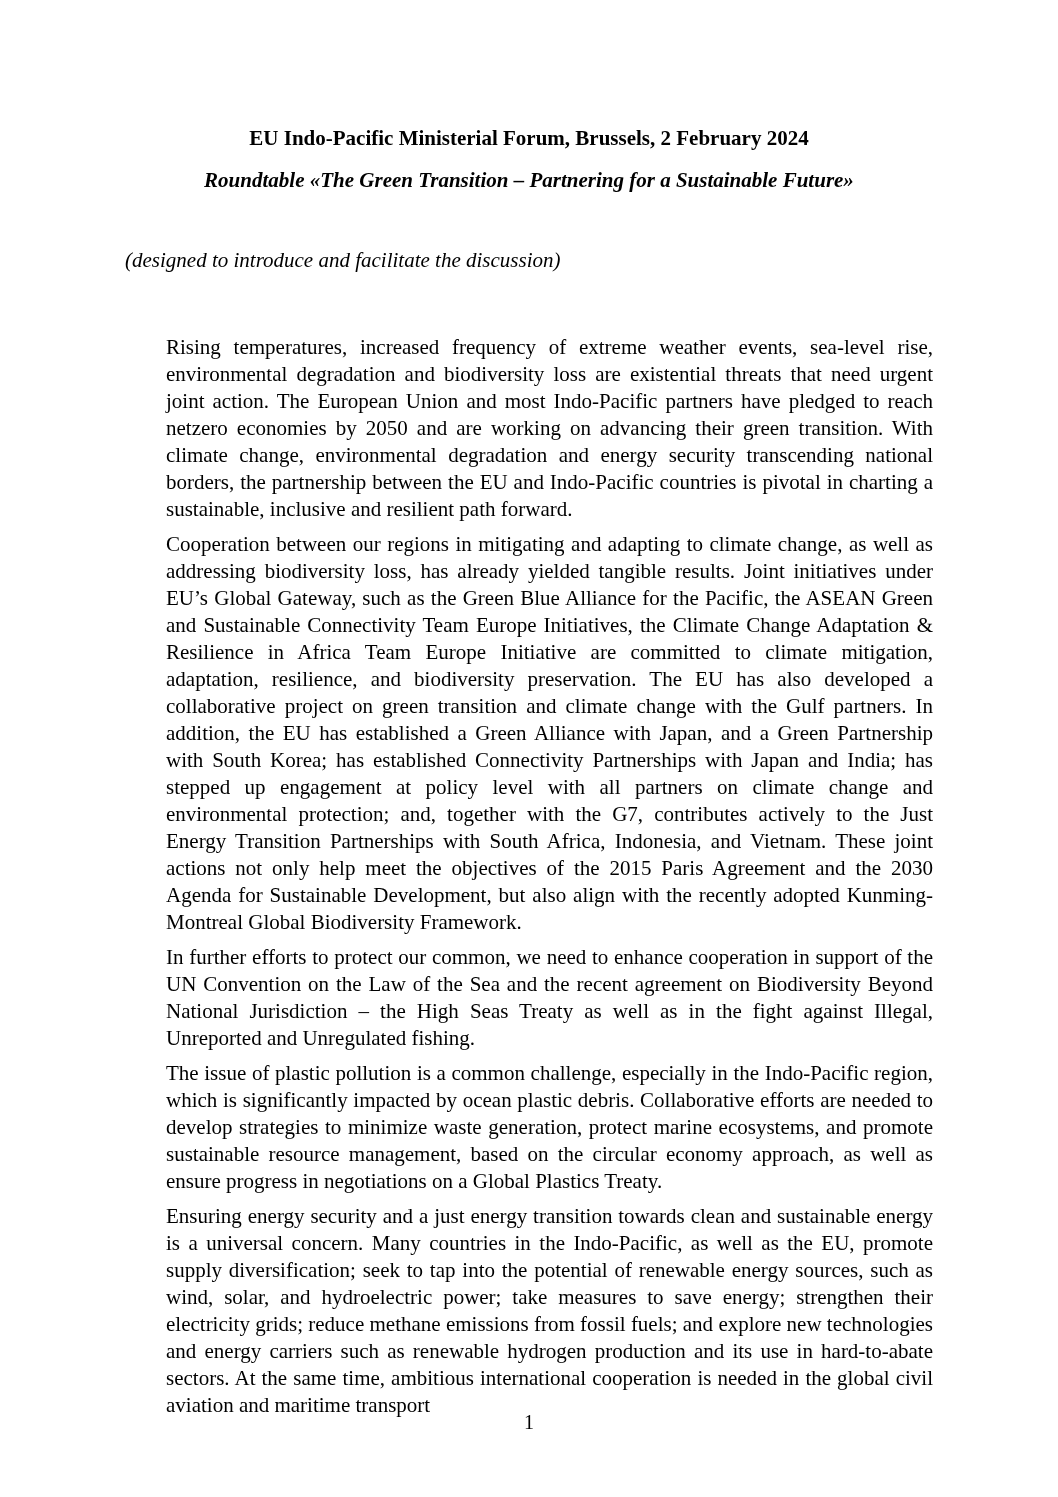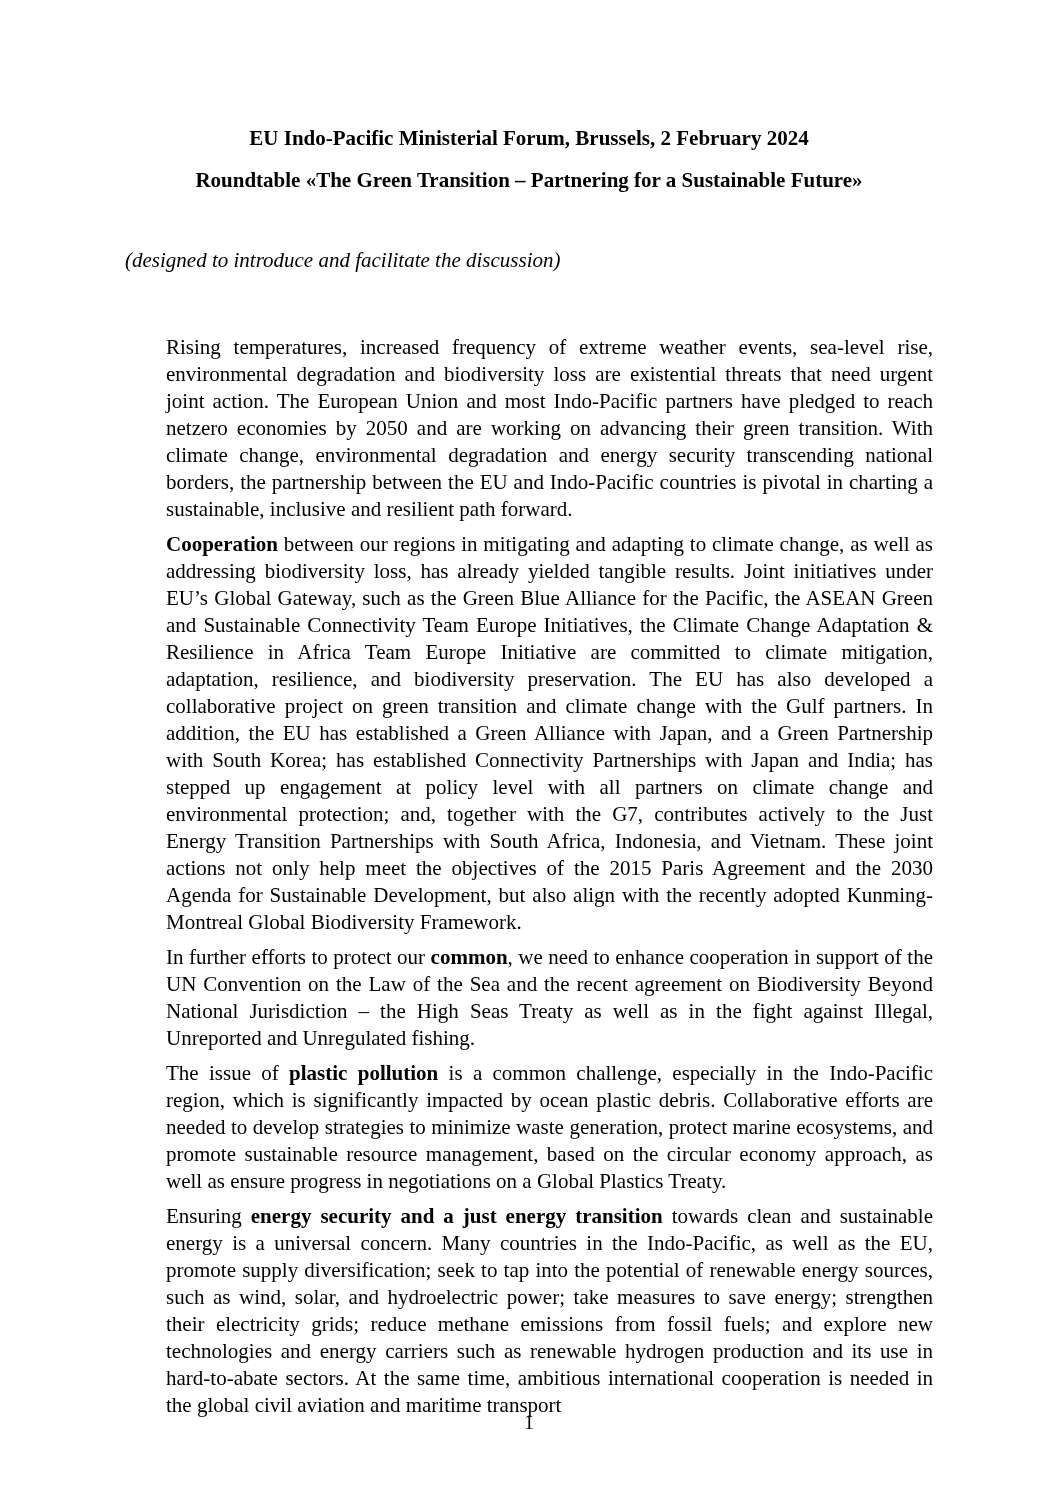--- a/index.html
+++ b/index.html
@@ -25,20 +25,21 @@
   }
   .header-line {
     text-align: center;
     font-weight: bold;
     font-size: 21px;
     line-height: 24px;
     margin: 0 0 18px 0;
   }
   .header-line.subtitle {
     margin-bottom: 16px;
+    font-style: italic;
   }
   .header-line.doc-type {
     margin-bottom: 0;
   }
   .tagline {
     font-style: italic;
     font-weight: normal;
     font-size: 21px;
     line-height: 24px;
     margin: 56px 0 0 0;
@@ -47,21 +48,21 @@
     margin-top: 62px;
     margin-left: 41px;
   }
   .para {
     font-size: 21px;
     line-height: 27px;
     text-align: justify;
     margin: 0 0 8px 0;
   }
   .para .bold {
-    font-weight: bold;
+    font-weight: normal;
   }
   .footer {
     position: absolute;
     top: 1410px;
     left: 0;
     width: 1058px;
     text-align: center;
     font-size: 20px;
     line-height: 24px;
   }

